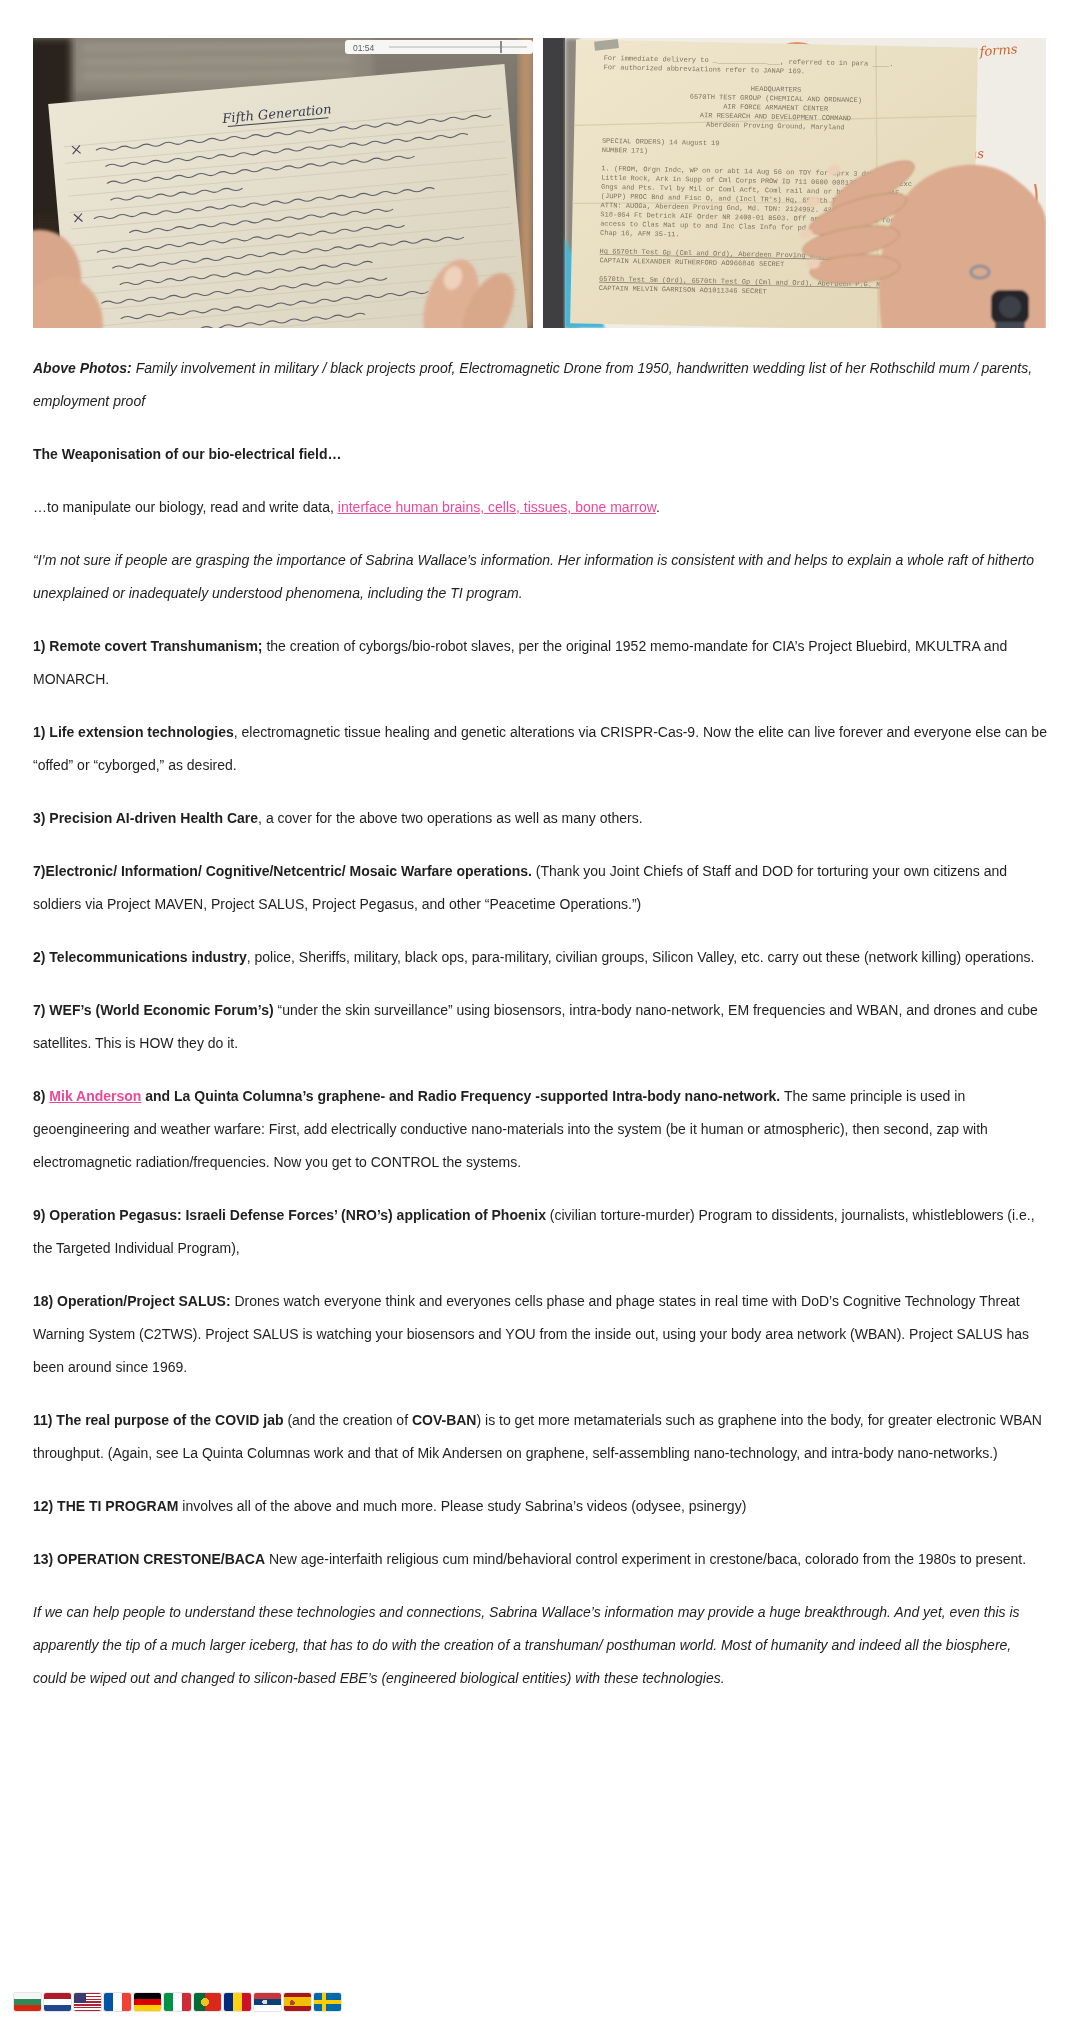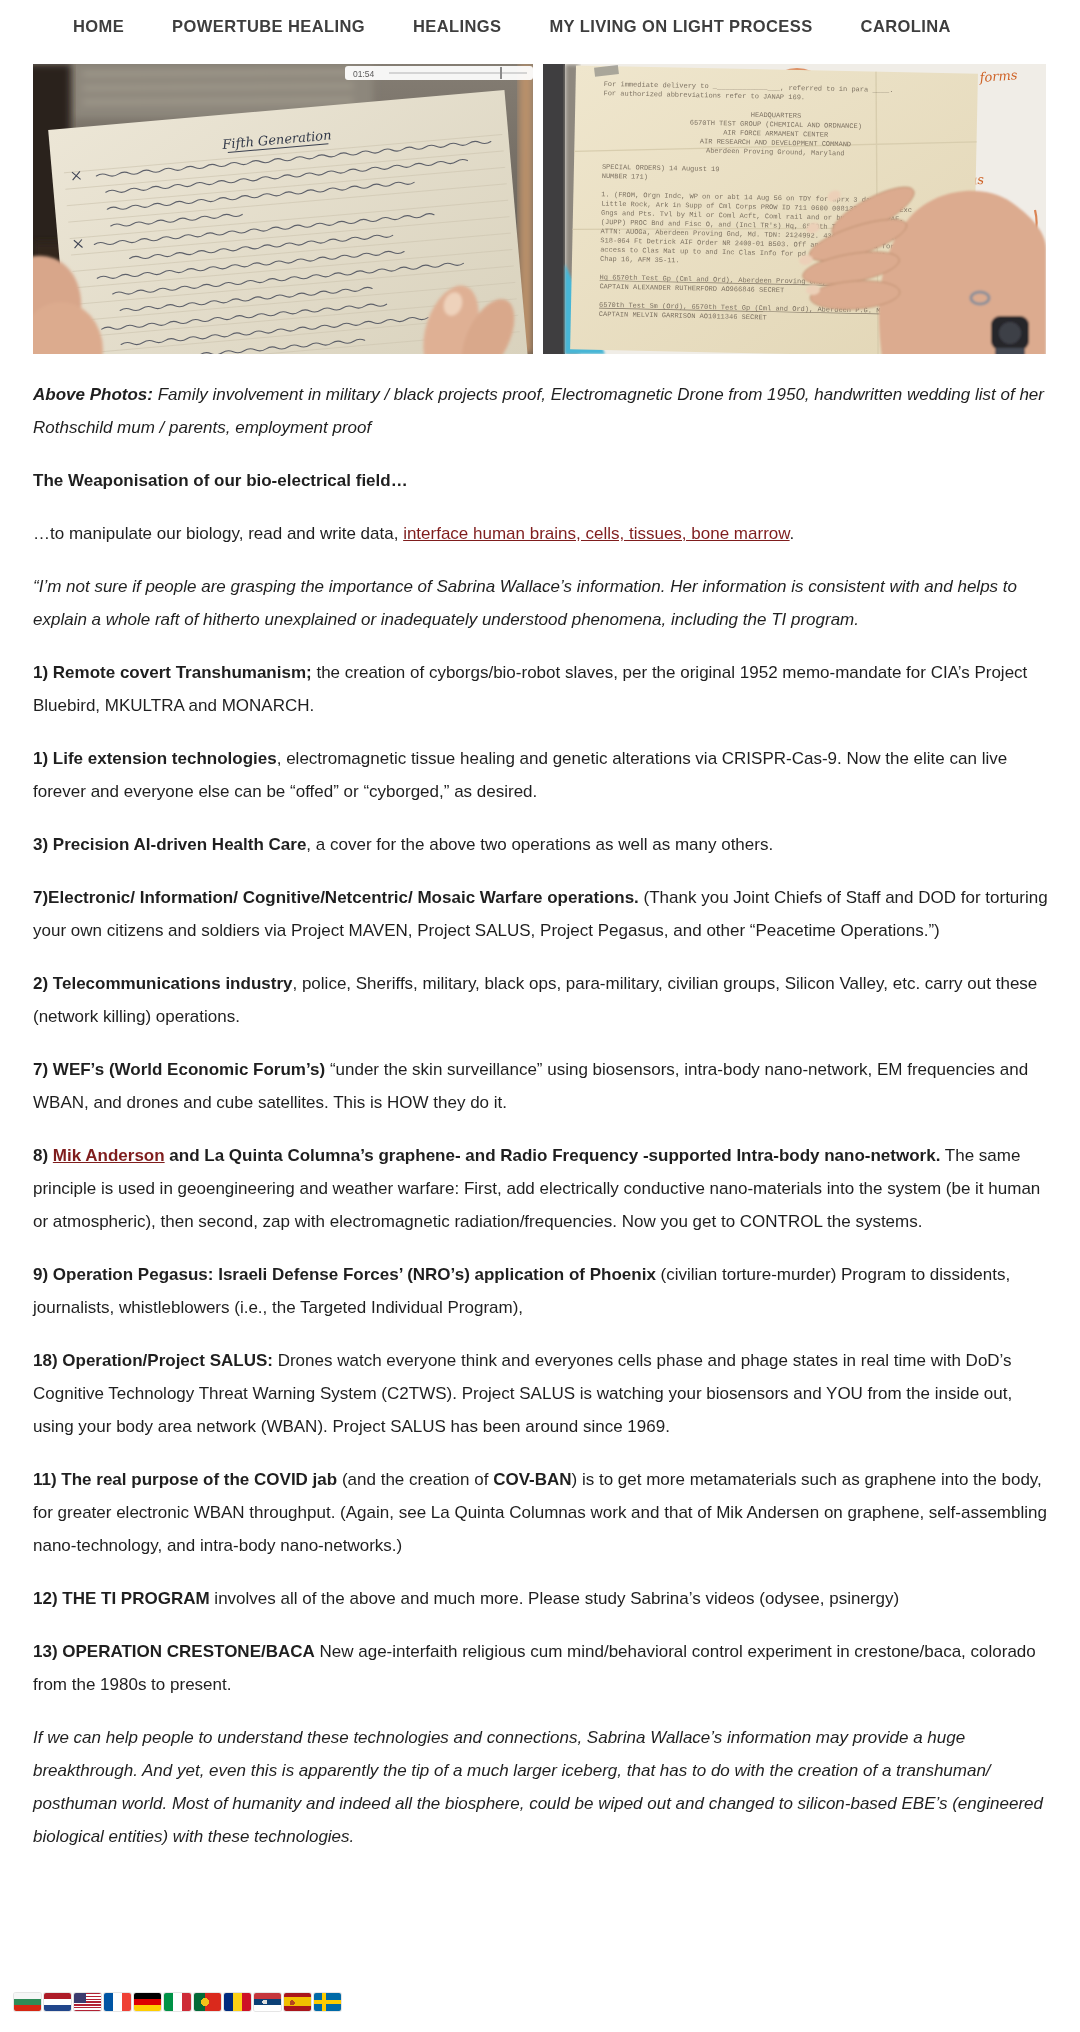--- a/index.html
+++ b/index.html
@@ -17,25 +17,25 @@
   .photo{position:relative;overflow:hidden;background:#6b635b;}
   .photo svg{display:block;}
   .photo-left{width:500px;height:290px;}
   .photo-right{width:503px;height:290px;}
   .doc-line{font-family:"Liberation Mono",monospace;font-size:7px;fill:#6e6355;opacity:.88;}
   .hand-title{font-family:"DejaVu Serif",serif;font-style:italic;font-size:13px;fill:#333a4a;}
   .orange-note{font-family:"DejaVu Serif",serif;font-style:italic;fill:#cf6327;}
   .ts-text{font-family:"Liberation Sans",sans-serif;font-size:8.5px;fill:#5a5a5a;}
   
   .article{width:1015px;margin:24px 0 0 33px;}
-  .para{margin:0 0 20px 0;font-size:17px;line-height:33px;color:#1f1f1f;}
+  .para{margin:0 0 20px 0;font-size:14px;line-height:33px;color:#1f1f1f;}
   .para .b{font-weight:700;}
   .italic{font-style:italic;}
   .bold{font-weight:700;}
-  .tlink{color:#7f1d1d;text-decoration:underline;cursor:pointer;}
+  .tlink{color:#ec4899;text-decoration:underline;cursor:pointer;}
   .tlink.b{font-weight:700;}
   
   .flag-bar{position:absolute;left:14px;top:1993px;display:flex;gap:3px;z-index:5;}
   .flag{width:27px;height:18px;border-radius:2px;box-shadow:0 0 0 1px rgba(0,0,0,.10);cursor:pointer;}
   .f-bg{background:linear-gradient(#f6f6f6 0 33%,#2e8b57 33% 66%,#d62612 66% 100%);}
   .f-nl{background:linear-gradient(#ae1c28 0 33%,#fff 33% 66%,#21468b 66% 100%);}
   .f-us{background-color:#fff;
         background-image:linear-gradient(#3c3b6e 0 0),repeating-linear-gradient(#b22234 0 1.4px,#fff 1.4px 2.8px);
         background-size:12px 10px,100% 100%;background-repeat:no-repeat;}
   .f-fr{background:linear-gradient(90deg,#0055a4 0 33%,#fff 33% 66%,#ef4135 66% 100%);}
@@ -50,27 +50,20 @@
         linear-gradient(#aa151b 0 25%,#f1bf00 25% 75%,#aa151b 75% 100%);}
   .f-se{background:linear-gradient(90deg,transparent 0 8px,#fecc00 8px 12px,transparent 12px),
         linear-gradient(transparent 0 7px,#fecc00 7px 11px,transparent 11px),#006aa7;}
 </style>
 </head>
 <body>
 
 <div class="page">
 
   <div class="nav">
-    <div class="nav-row">
-      <span class="nav-item">HOME</span>
-      <span class="nav-item">POWERTUBE HEALING</span>
-      <span class="nav-item">HEALINGS</span>
-      <span class="nav-item">MY LIVING ON LIGHT PROCESS</span>
-      <span class="nav-item">CAROLINA</span>
-    </div>
   </div>
 
   <div class="photos">
 
     <div class="photo photo-left">
       <svg width="500" height="290" viewBox="0 0 500 290">
         <defs>
           <filter id="b1">
               <feGaussianBlur stdDeviation="1.4"></feGaussianBlur>
             </filter>

